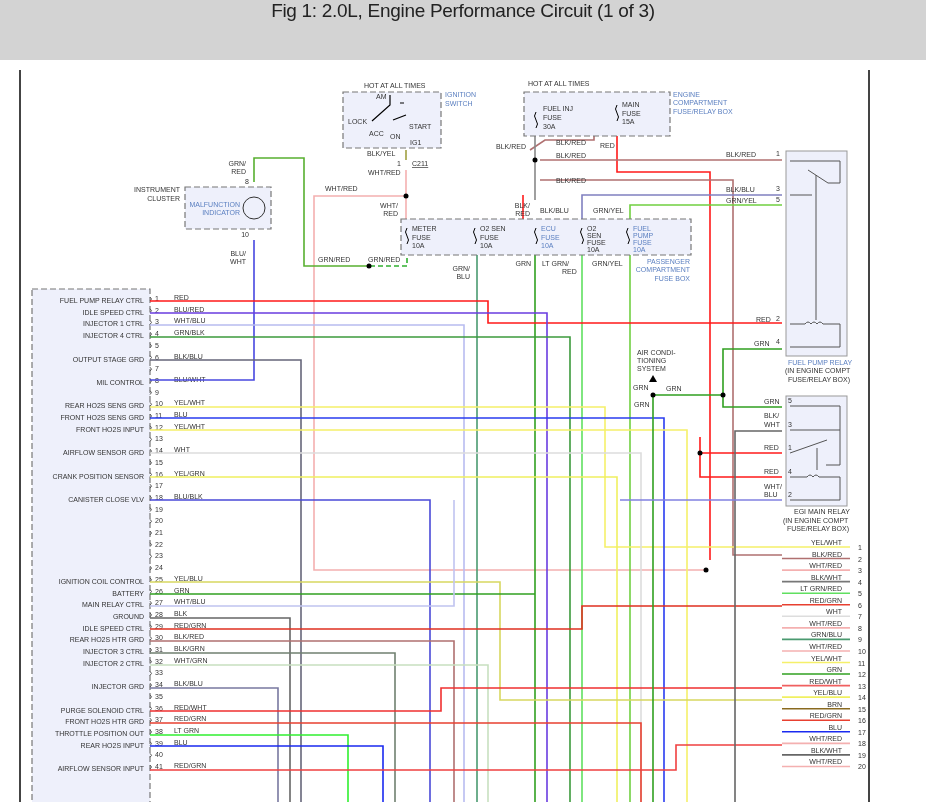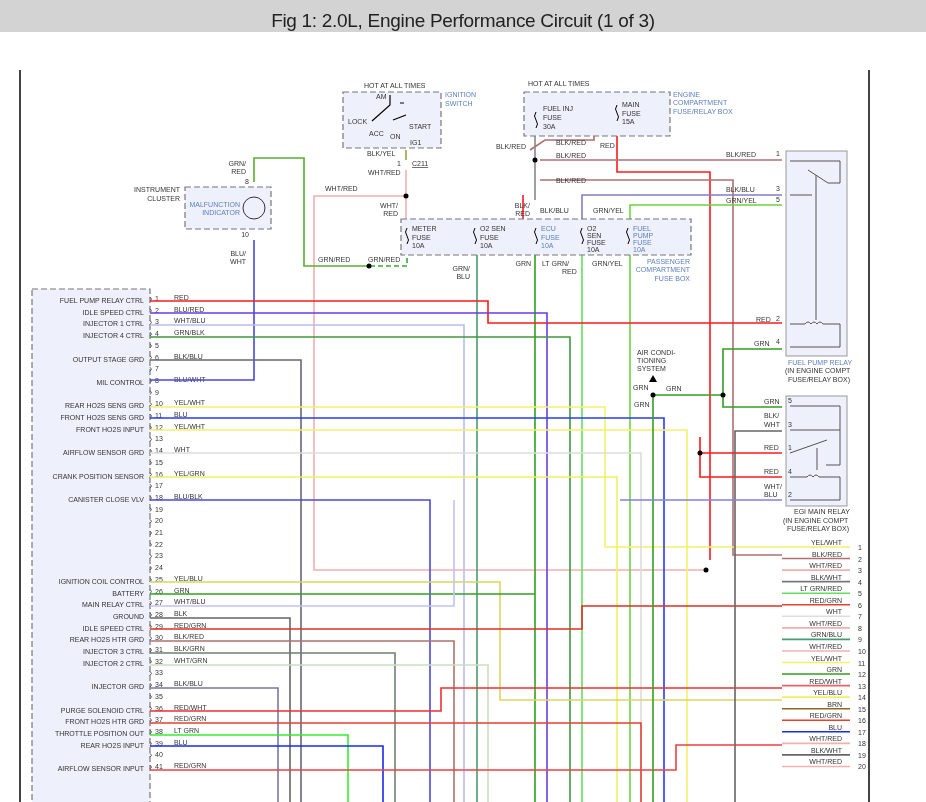--- a/index.html
+++ b/index.html
@@ -1,17 +1,17 @@
 <!DOCTYPE html>
 <html><head>
 <meta charset="utf-8">
 <style>
   html,body{margin:0;padding:0;background:#fff;}
   body{width:926px;height:802px;overflow:hidden;position:relative;font-family:"Liberation Sans",sans-serif;}
-  .titlebar{position:absolute;left:0;top:0;width:926px;height:32px;background:#d3d3d3;display:flex;align-items:flex-end;justify-content:center;}
+  .titlebar{position:absolute;left:0;top:0;width:926px;height:60px;background:#d3d3d3;display:flex;align-items:flex-start;justify-content:center;}
   .titlebar span{font-family:"Liberation Sans",sans-serif;font-size:19px;color:#222;letter-spacing:-0.3px;}
   svg{position:absolute;left:0;top:0;}
   .t{font-family:"Liberation Sans",sans-serif;font-size:7px;fill:#333;}
   .tb{font-family:"Liberation Sans",sans-serif;font-size:7px;fill:#5a7fc0;}
   .tr{text-anchor:end;}
   .box{fill:#eef0fb;stroke:#777;stroke-width:1.2;stroke-dasharray:6 3;}
   .rbox{fill:#eef0fb;stroke:#999;stroke-width:1;}
   .w{fill:none;stroke-width:1.6;}
 </style>
 </head>

